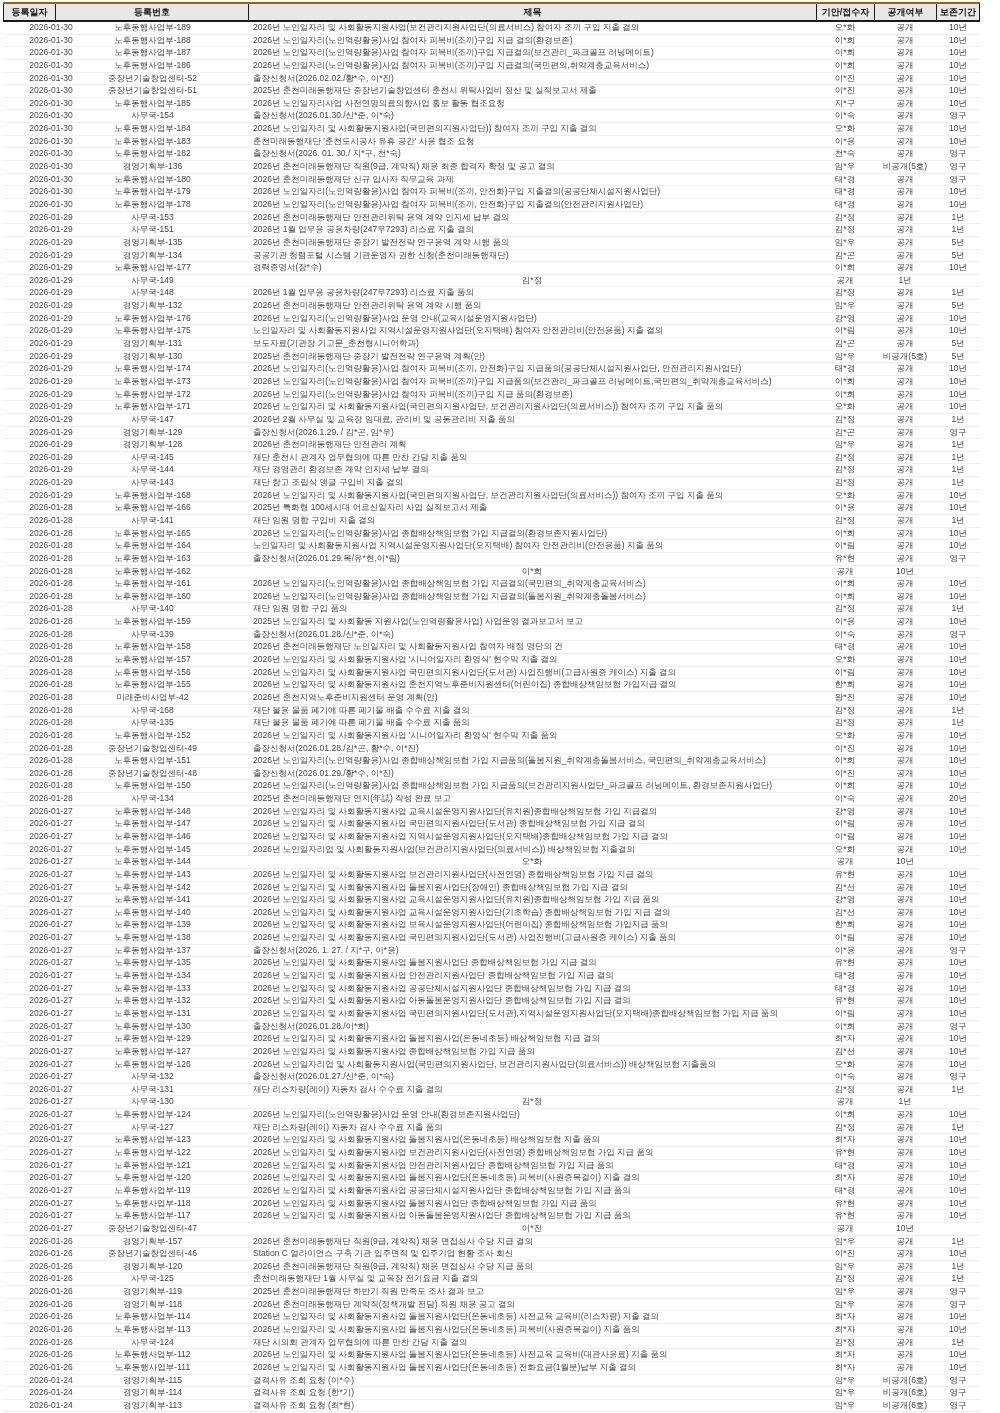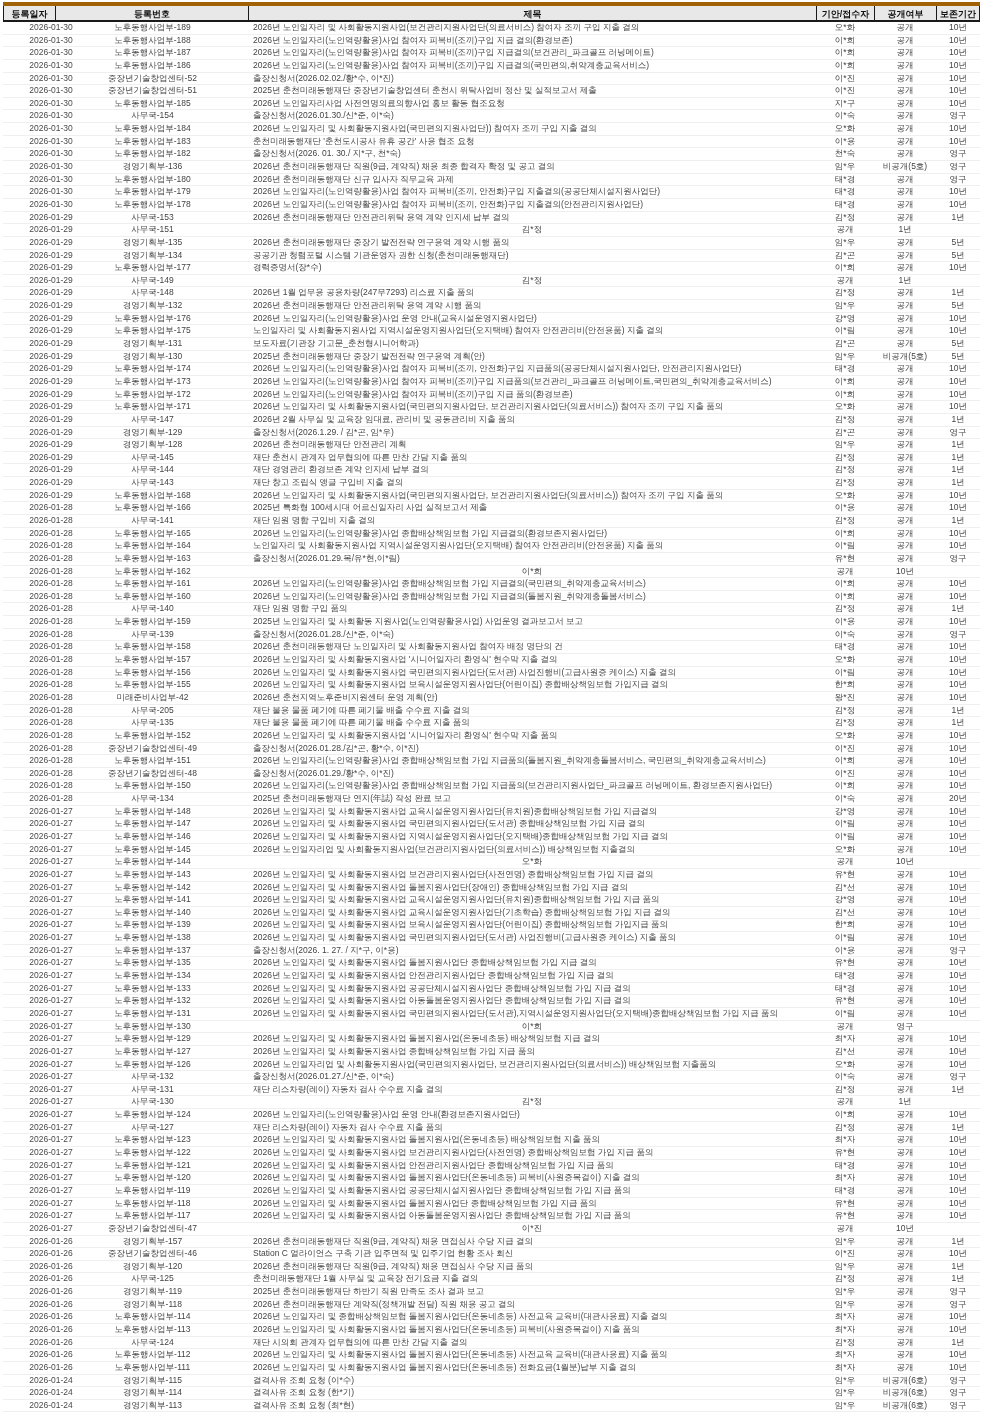--- a/index.html
+++ b/index.html
@@ -9,21 +9,21 @@
     font-family:"Liberation Sans","DejaVu Sans",sans-serif;
   }
   .page { padding-top:2px; padding-left:3px; width:980px; }
 
   
   .thead {
     display:grid;
     grid-template-columns:52px 193px 1fr 58px 62px 44px;
     width:977px; height:20px;
     background:#e8e8e8;
-    border-top:4px solid #a16207;
+    border-top:2px solid #a16207;
     border-bottom:2px solid #1a1a1a;
   }
   .th {
     font-size:9px; font-weight:bold; color:#111111;
     text-align:center; line-height:17px; white-space:nowrap;
     border-left:1px solid #1a1a1a; overflow:hidden;
   }
   .th:first-child { border-left:1px solid #1a1a1a; }
   .th:last-child { border-right:1px solid #1a1a1a;text-align:center; }
 
@@ -184,20 +184,21 @@
           <div class="cell c-date">2026-01-29</div>
           <div class="cell c-no">사무국-153</div>
           <div class="cell c-title">2026년 춘천미래동행재단 안전관리위탁 용역 계약 인지세 납부 결의</div>
           <div class="cell c-drafter">김*정</div>
           <div class="cell c-open">공개</div>
           <div class="cell c-keep">1년</div>
         </div>
         <div class="row">
           <div class="cell c-date">2026-01-29</div>
           <div class="cell c-no">사무국-151</div>
+          <div class="cell c-title">2026년 1월 업무용 공용차량(247무7293) 리스료 지출 결의</div>
           <div class="cell c-drafter">김*정</div>
           <div class="cell c-open">공개</div>
           <div class="cell c-keep">1년</div>
         </div>
         <div class="row">
           <div class="cell c-date">2026-01-29</div>
           <div class="cell c-no">경영기획부-135</div>
           <div class="cell c-title">2026년 춘천미래동행재단 중장기 발전전략 연구용역 계약 시행 품의</div>
           <div class="cell c-drafter">임*우</div>
           <div class="cell c-open">공개</div>
@@ -469,36 +470,36 @@
           <div class="cell c-date">2026-01-28</div>
           <div class="cell c-no">노후동행사업부-156</div>
           <div class="cell c-title">2026년 노인일자리 및 사회활동지원사업 국민편의지원사업단(도서관) 사업진행비(고급사원증 케이스) 지출 결의</div>
           <div class="cell c-drafter">이*림</div>
           <div class="cell c-open">공개</div>
           <div class="cell c-keep">10년</div>
         </div>
         <div class="row">
           <div class="cell c-date">2026-01-28</div>
           <div class="cell c-no">노후동행사업부-155</div>
-          <div class="cell c-title">2026년 노인일자리 및 사회활동지원사업 보육시설운영지원사업단(어린이집) 종합배상책임보험 가입지급 결의</div>
+          <div class="cell c-title">2026년 노인일자리 및 사회활동지원사업 춘천지역노후준비지원센터(어린이집) 종합배상책임보험 가입지급 결의</div>
           <div class="cell c-drafter">한*희</div>
           <div class="cell c-open">공개</div>
           <div class="cell c-keep">10년</div>
         </div>
         <div class="row">
           <div class="cell c-date">2026-01-28</div>
           <div class="cell c-no">미래준비사업부-42</div>
           <div class="cell c-title">2026년 춘천지역노후준비지원센터 운영 계획(안)</div>
           <div class="cell c-drafter">왕*진</div>
           <div class="cell c-open">공개</div>
           <div class="cell c-keep">10년</div>
         </div>
         <div class="row">
           <div class="cell c-date">2026-01-28</div>
-          <div class="cell c-no">사무국-205</div>
+          <div class="cell c-no">사무국-168</div>
           <div class="cell c-title">재단 불용 물품 폐기에 따른 폐기물 배출 수수료 지출 결의</div>
           <div class="cell c-drafter">김*정</div>
           <div class="cell c-open">공개</div>
           <div class="cell c-keep">1년</div>
         </div>
         <div class="row">
           <div class="cell c-date">2026-01-28</div>
           <div class="cell c-no">사무국-135</div>
           <div class="cell c-title">재단 불용 물품 폐기에 따른 폐기물 배출 수수료 지출 품의</div>
           <div class="cell c-drafter">김*정</div>
@@ -684,20 +685,21 @@
           <div class="cell c-date">2026-01-27</div>
           <div class="cell c-no">노후동행사업부-131</div>
           <div class="cell c-title">2026년 노인일자리 및 사회활동지원사업 국민편의지원사업단(도서관),지역시설운영지원사업단(오지택배)종합배상책임보험 가입 지급 품의</div>
           <div class="cell c-drafter">이*림</div>
           <div class="cell c-open">공개</div>
           <div class="cell c-keep">10년</div>
         </div>
         <div class="row">
           <div class="cell c-date">2026-01-27</div>
           <div class="cell c-no">노후동행사업부-130</div>
+          <div class="cell c-title">출장신청서(2026.01.28./이*희)</div>
           <div class="cell c-drafter">이*희</div>
           <div class="cell c-open">공개</div>
           <div class="cell c-keep">영구</div>
         </div>
         <div class="row">
           <div class="cell c-date">2026-01-27</div>
           <div class="cell c-no">노후동행사업부-129</div>
           <div class="cell c-title">2026년 노인일자리 및 사회활동지원사업 돌봄지원사업(온동네초등) 배상책임보험 지급 결의</div>
           <div class="cell c-drafter">최*자</div>
           <div class="cell c-open">공개</div>
@@ -865,21 +867,21 @@
           <div class="cell c-date">2026-01-26</div>
           <div class="cell c-no">경영기획부-118</div>
           <div class="cell c-title">2026년 춘천미래동행재단 계약직(정책개발 전담) 직원 채용 공고 결의</div>
           <div class="cell c-drafter">임*우</div>
           <div class="cell c-open">공개</div>
           <div class="cell c-keep">영구</div>
         </div>
         <div class="row">
           <div class="cell c-date">2026-01-26</div>
           <div class="cell c-no">노후동행사업부-114</div>
-          <div class="cell c-title">2026년 노인일자리 및 종합배상책임보험 돌봄지원사업단(온동네초등) 사전교육 교육비(대관사용료) 지출 결의</div>
+          <div class="cell c-title">2026년 노인일자리 및 사회활동지원사업 돌봄지원사업단(온동네초등) 사전교육 교육비(리스차량) 지출 결의</div>
           <div class="cell c-drafter">최*자</div>
           <div class="cell c-open">공개</div>
           <div class="cell c-keep">10년</div>
         </div>
         <div class="row">
           <div class="cell c-date">2026-01-26</div>
           <div class="cell c-no">노후동행사업부-113</div>
           <div class="cell c-title">2026년 노인일자리 및 사회활동지원사업 돌봄지원사업단(온동네초등) 피복비(사원증목걸이) 지출 품의</div>
           <div class="cell c-drafter">최*자</div>
           <div class="cell c-open">공개</div>

